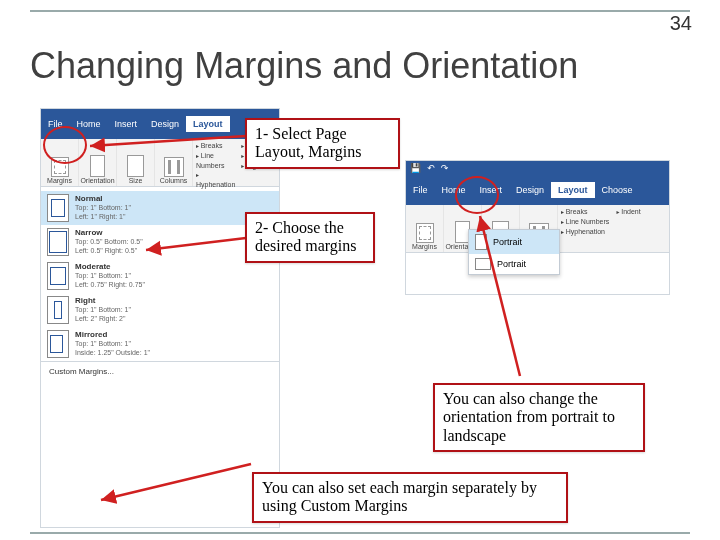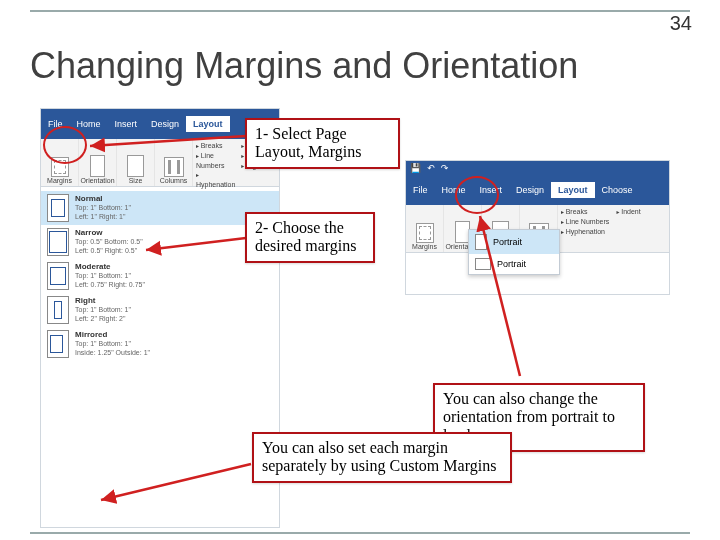--- a/index.html
+++ b/index.html
@@ -53,21 +53,21 @@
   .orient-row.hover { background:#cde6f7; }
   .orient-ico { border:1px solid #888; background:#fff; }
   .op-port { width:12px; height:16px; }
   .op-land { width:16px; height:12px; }
 
   
   .callout { position: absolute; background: #fff; border: 2px solid #b01116; padding: 5px 8px; font-size: 16px; font-family: Georgia, "Times New Roman", serif; color: #000; line-height: 1.15; box-shadow: 0 1px 2px rgba(0,0,0,.15); }
   .c1 { top: 118px; left: 245px; width: 155px; z-index:5; }
   .c2 { top: 212px; left: 245px; width: 130px; z-index:5; }
   .c3 { top: 375px; left: 433px; width: 212px; margin-top: 8px; }
-  .c4 { top: 432px; left: 252px; width: 260px; }
+  .c4 { top: 472px; left: 252px; width: 316px; }
 
   
   .oval { position: absolute; border: 2px solid #d02020; border-radius: 50%; z-index: 4; }
   .ov1 { top: 126px; left: 43px; width: 44px; height: 38px; }
   .ov2 { top: 176px; left: 455px; width: 44px; height: 38px; }
 
   
   svg.ar { position: absolute; z-index: 3; overflow: visible; }
 </style>
 </head>
@@ -148,20 +148,21 @@
         </div>
       </div>
       <div class="mg-item">
         <div class="mg-thumb t-mirrored"></div>
         <div class="mg-info">
           <div class="mg-name">Mirrored</div>
           <div class="mg-vals">Top:  1"     Bottom: 1"</div>
           <div class="mg-vals">Inside: 1.25" Outside: 1"</div>
         </div>
       </div>
+      <div class="custom">Custom Margins...</div>
     </div>
   </div>
 
   <div class="shot-right">
     <div class="qat">
       <span>💾</span>
       <span>↶</span>
       <span>↷</span>
     </div>
     <div class="ribbon-tabs">

